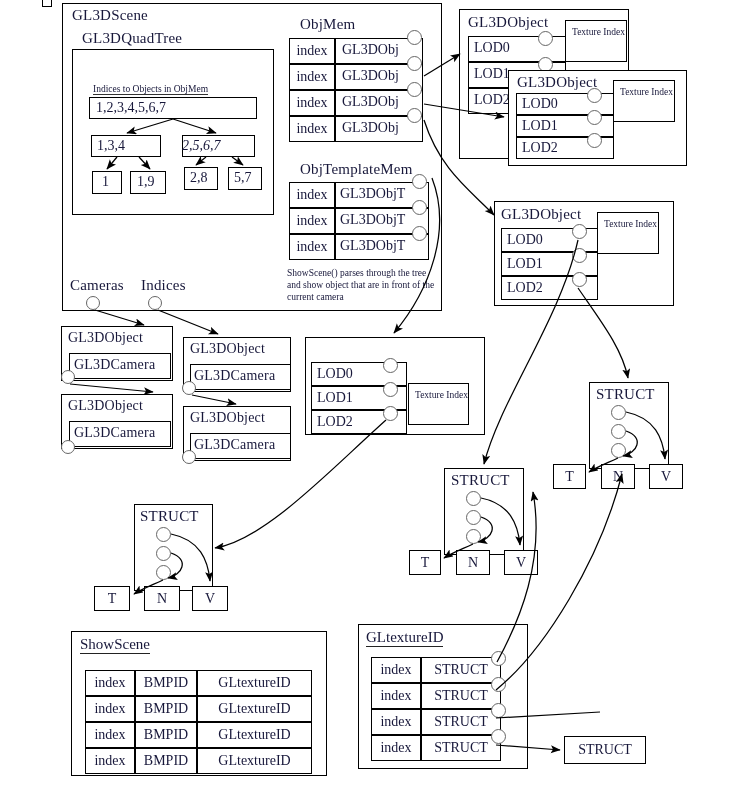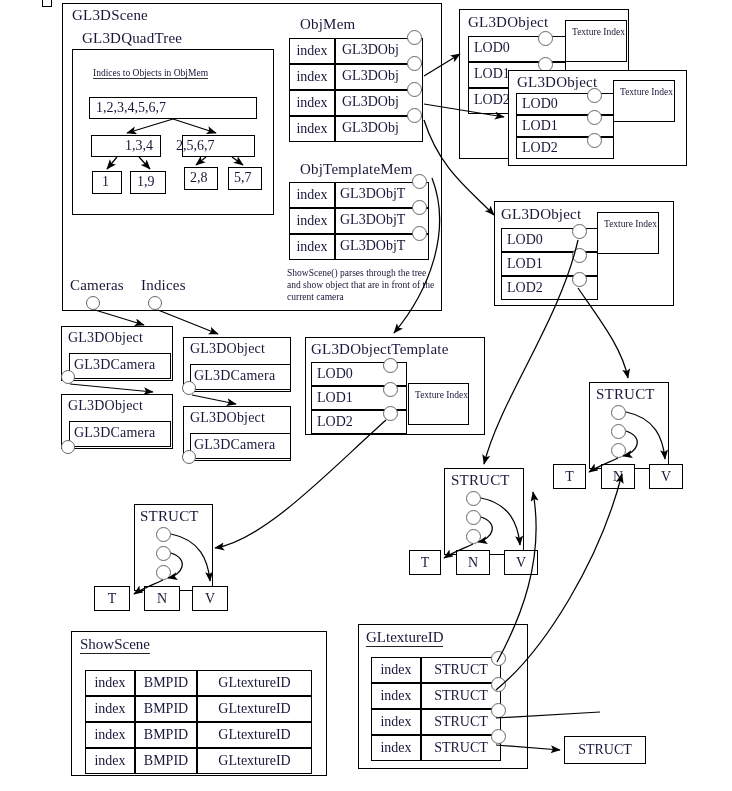--- a/index.html
+++ b/index.html
@@ -28,30 +28,30 @@
 <div id="stage">
 
   <div class="handle" style="left:42px;top:-1px;"></div>
 
   <div class="box nofill" style="left:62px;top:3px;width:380px;height:308px;"></div>
   <div class="lbl title" style="left:72px;top:7px;">GL3DScene</div>
 
   <div class="lbl title" style="left:82px;top:30px;">GL3DQuadTree</div>
   <div class="box nofill" style="left:72px;top:49px;width:202px;height:166px;"></div>
 
-  <div class="lbl" style="left:93px;top:68px;font-size:9.5px;border-bottom:1px solid #333;">Indices to Objects in ObjMem</div>
+  <div class="lbl" style="left:93px;top:84px;font-size:9.5px;border-bottom:1px solid #333;">Indices to Objects in ObjMem</div>
 
   <div class="box" style="left:89px;top:97px;width:168px;height:22px;"></div>
   <div class="lbl cell" style="left:96px;top:100px;">1,2,3,4,5,6,7</div>
 
   <div class="box" style="left:91px;top:135px;width:70px;height:22px;"></div>
-  <div class="lbl cell" style="left:97px;top:138px;margin-left:28px;">1,3,4</div>
+  <div class="lbl cell" style="left:97px;top:138px;">1,3,4</div>
 
   <div class="box" style="left:182px;top:135px;width:73px;height:22px;"></div>
-  <div class="lbl cell" style="left:176px;top:138px;">2,5,6,7</div>
+  <div class="lbl cell" style="left:182px;top:138px;font-style:italic;">2,5,6,7</div>
 
   <div class="box" style="left:92px;top:171px;width:30px;height:23px;"></div>
   <div class="lbl cell" style="left:102px;top:174px;">1</div>
 
   <div class="box" style="left:130px;top:171px;width:36px;height:23px;"></div>
   <div class="lbl cell" style="left:137px;top:174px;">1,9</div>
 
   <div class="box" style="left:184px;top:167px;width:34px;height:23px;"></div>
   <div class="lbl cell" style="left:190px;top:170px;">2,8</div>
 
@@ -167,21 +167,20 @@
   <div class="lbl cell" style="left:507px;top:256px;">LOD1</div>
   <div class="box" style="left:501px;top:276px;width:97px;height:24px;"></div>
   <div class="lbl cell" style="left:507px;top:280px;">LOD2</div>
   <div class="circ" style="left:572px;top:224px;width:15px;height:15px;"></div>
   <div class="circ" style="left:572px;top:248px;width:15px;height:15px;"></div>
   <div class="circ" style="left:572px;top:272px;width:15px;height:15px;"></div>
   <div class="box" style="left:597px;top:212px;width:62px;height:42px;"></div>
   <div class="lbl tex" style="left:597px;top:212px;width:62px;">Texture Index</div>
 
   <div class="box" style="left:305px;top:337px;width:180px;height:98px;"></div>
-  <div class="lbl title" style="left:311px;top:341px;">GL3DObjectTemplate</div>
   <div class="box" style="left:311px;top:362px;width:96px;height:24px;"></div>
   <div class="lbl cell" style="left:317px;top:366px;">LOD0</div>
   <div class="box" style="left:311px;top:386px;width:96px;height:24px;"></div>
   <div class="lbl cell" style="left:317px;top:390px;">LOD1</div>
   <div class="box" style="left:311px;top:410px;width:96px;height:24px;"></div>
   <div class="lbl cell" style="left:317px;top:414px;">LOD2</div>
   <div class="circ" style="left:383px;top:358px;width:15px;height:15px;"></div>
   <div class="circ" style="left:383px;top:382px;width:15px;height:15px;"></div>
   <div class="circ" style="left:383px;top:406px;width:15px;height:15px;"></div>
   <div class="box" style="left:408px;top:383px;width:61px;height:42px;"></div>

